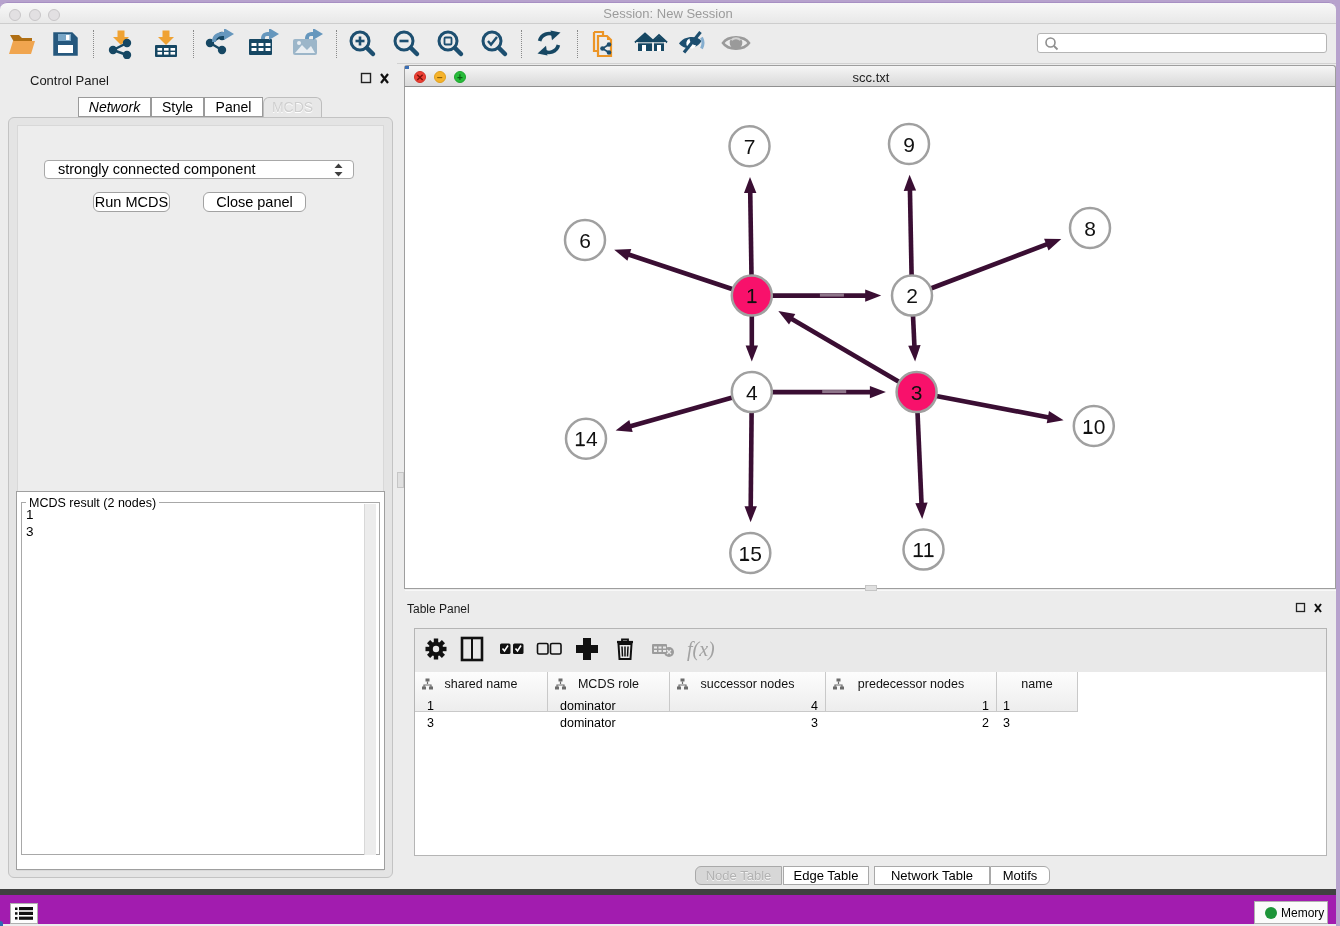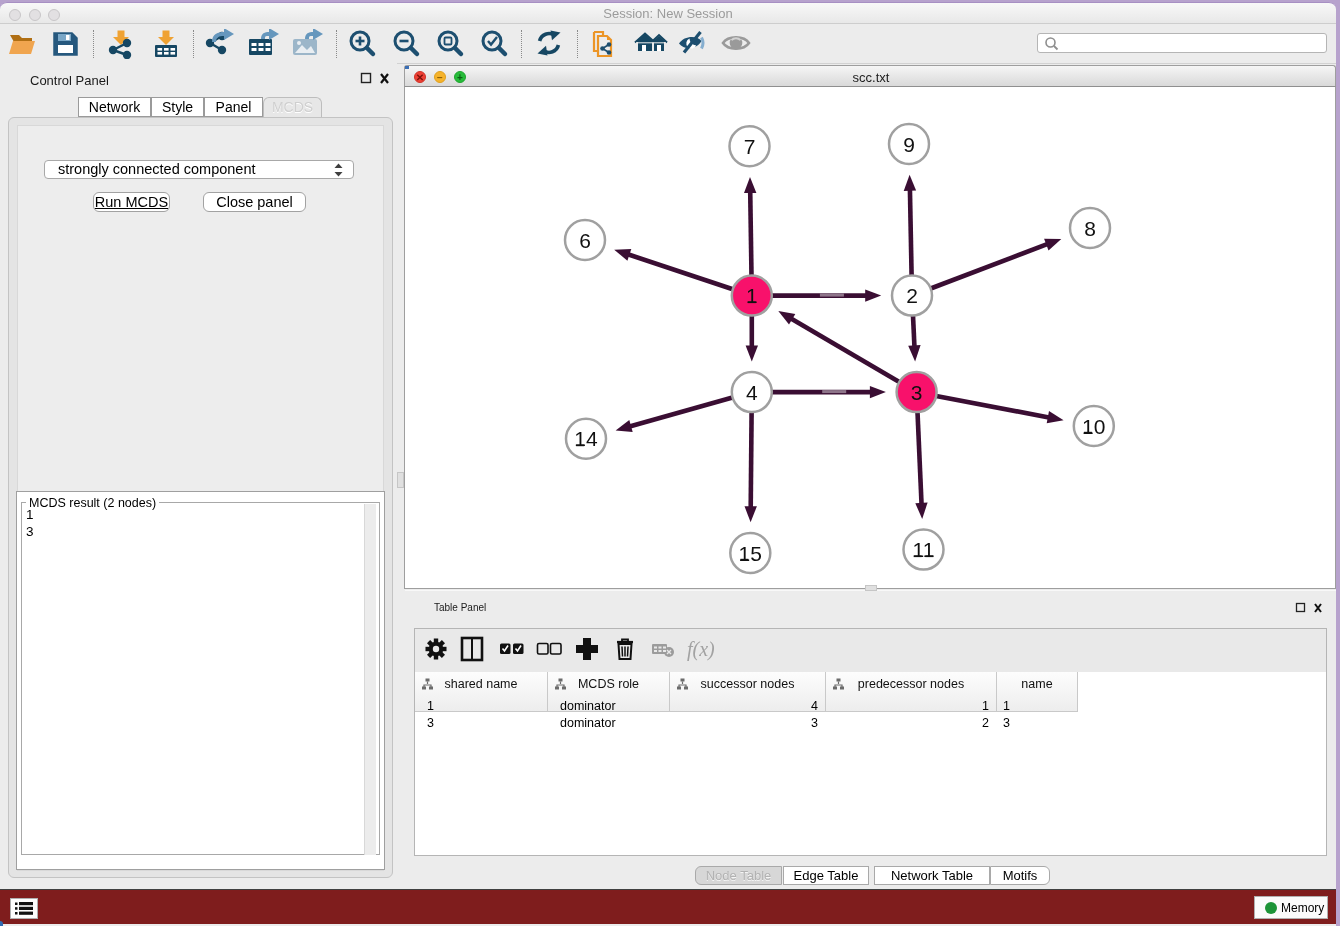--- a/index.html
+++ b/index.html
@@ -28,30 +28,30 @@
 #resvals{position:absolute;left:4px;top:3px;font-size:13.5px;line-height:17px;color:#000;}
 #scrollv{position:absolute;right:3px;top:1px;width:12px;height:351px;background:#ececec;border-left:1px solid #d8d8d8;}
 
 #net{position:absolute;left:404px;top:65px;width:932px;height:524px;}
 #nettitle{position:absolute;left:0;top:0;width:932px;height:22px;background:linear-gradient(#f6f6f6,#d9d9d9);border:1px solid #9e9e9e;border-bottom:1px solid #8f8f8f;border-radius:3px 3px 0 0;}
 #netname{position:absolute;width:932px;text-align:center;top:4px;font-size:13px;color:#1c1c1c;}
 .wl{position:absolute;top:5px;width:12px;height:12px;border-radius:50%;font:600 10px/12px "Liberation Sans",sans-serif;text-align:center;}
 #canvas{position:absolute;left:0;top:22px;width:932px;height:502px;background:#fff;border:1px solid #9e9e9e;border-top:none;}
 
 #tpanel{position:absolute;left:397px;top:591px;width:939px;height:300px;background:#ececec;}
-#tptitle{position:absolute;left:37px;top:11px;font-size:10px;color:#1a1a1a;}
+#tptitle{position:absolute;left:10px;top:11px;font-size:12px;color:#1a1a1a;}
 #tbox{position:absolute;left:17px;top:37px;width:913px;height:228px;background:#fff;border:1px solid #b5b5b5;}
 #ttool{position:absolute;left:0;top:0;width:911px;height:43px;background:#e9e9e9;}
 #thead{position:absolute;left:0;top:43px;width:911px;height:24px;}
 .hc{position:absolute;top:0;height:40px;background:linear-gradient(#fdfdfd,#ededed);border-right:1px solid #c9c9c9;border-bottom:1px solid #c9c9c9;font-size:12.5px;text-align:center;line-height:24px;color:#111;}
 .rowtxt{position:absolute;font-size:12.5px;color:#000;}
 
 .btab{position:absolute;top:275px;height:19px;background:#fff;border:1px solid #a9a9a9;font-size:13px;text-align:center;line-height:18px;color:#000;}
 
-#status{position:absolute;left:0;top:889px;width:1336px;height:35px;border-top:1px solid #404040;background:#7f1d1d;}
+#status{position:absolute;left:0;top:889px;width:1336px;height:35px;border-top:6px solid #404040;background:#a21caf;}
 #listbtn{position:absolute;left:10px;top:8px;width:28px;height:21px;background:#fdfdfd;border:1px solid #b0b0b0;}
 #membtn{position:absolute;left:1254px;top:6px;width:74px;height:23px;background:#fbfbfb;border:1px solid #b0b0b0;font-size:12px;color:#000;}
 </style></head><body>
 <div id="app"></div>
  <div id="titlebar">
   <div class="tl" style="left:8.5px;"></div>
     <div class="tl" style="left:28.5px;"></div>
     <div class="tl" style="left:48px;"></div>
   <div id="wtitle">Session: New Session</div>
  </div>
@@ -196,34 +196,34 @@
       </svg>
   </div>
  </div>
 
 <div id="ctl">
  <div id="ctltitle">Control Panel</div>
  <svg class="abs" style="left:360px;top:10px;" width="32" height="13">
       <rect x="1.5" y="1.5" width="9" height="9" fill="none" stroke="#222" stroke-width="1.4"></rect>
       <path d="M21 2 L28 11 M28 2 L21 11" stroke="#111" stroke-width="2.2"></path>
     </svg>
- <div class="tab" style="left:78px;top:35px;width:73px;">Network</div>
+ <div class="tab" style="left:78px;top:35px;width:73px;font-style:italic;">Network</div>
  <div class="tab" style="left:151px;top:35px;width:53px;">Style</div>
  <div class="tab" style="left:204px;top:35px;width:59px;">Panel</div>
  <div class="tab" id="tabMCDS" style="left:263px;top:35px;width:59px;">MCDS</div>
  <div id="cpouter">
       <div id="cpinner"></div>
     </div>
  <div id="combo">strongly connected component
   <svg width="11" height="14" style="position:absolute;right:9px;top:2px;">
         <path d="M1.5 5 L5.5 0.5 L9.5 5 Z" fill="#3f3f3f"></path>
         <path d="M1.5 9 L5.5 13.5 L9.5 9 Z" fill="#3f3f3f"></path>
       </svg>
  </div>
- <div class="btn" style="left:93px;width:77px;text-decoration:underline;">Run MCDS</div>
+ <div class="btn" style="left:93px;width:77px;">Run MCDS</div>
  <div class="btn" style="left:203px;width:103px;">Close panel</div>
  <div id="resultbox">
   <div id="fieldset">
         <div id="legend">MCDS result (2 nodes)</div>
    <div id="resvals">1<br>3</div>
    <div id="scrollv"></div>
   </div>
  </div>
 </div>
 <div id="net">

